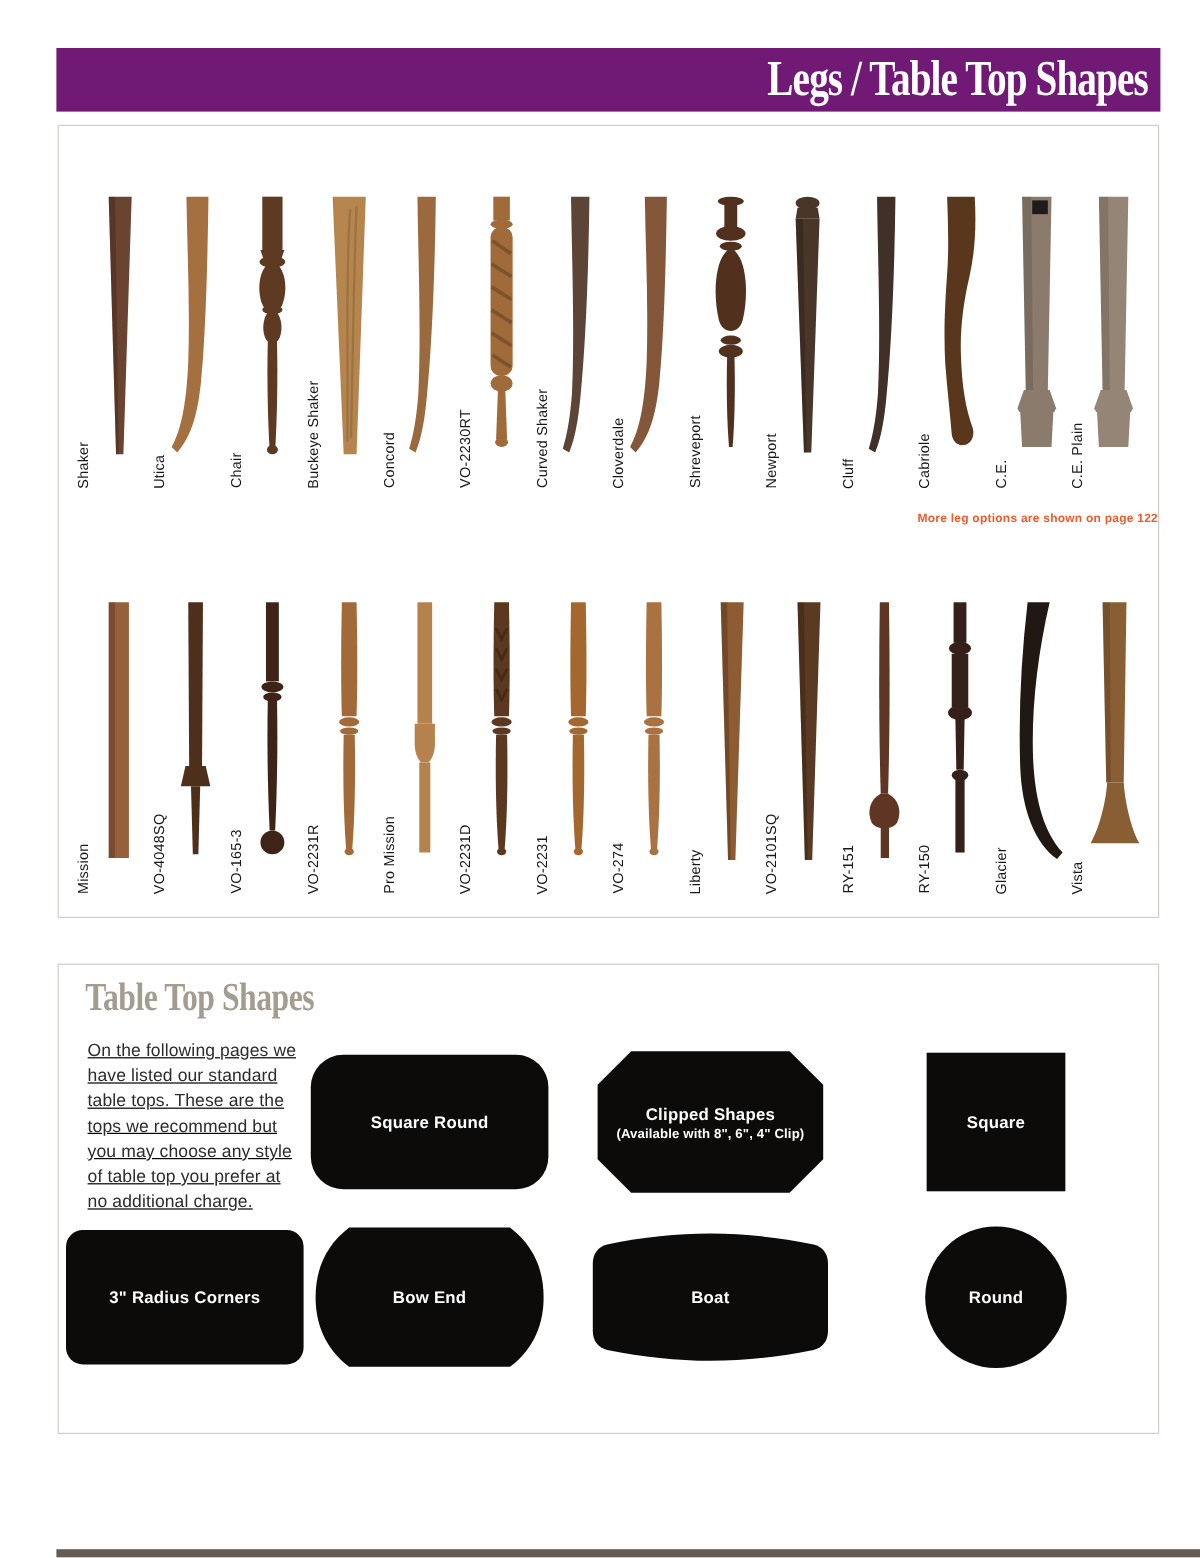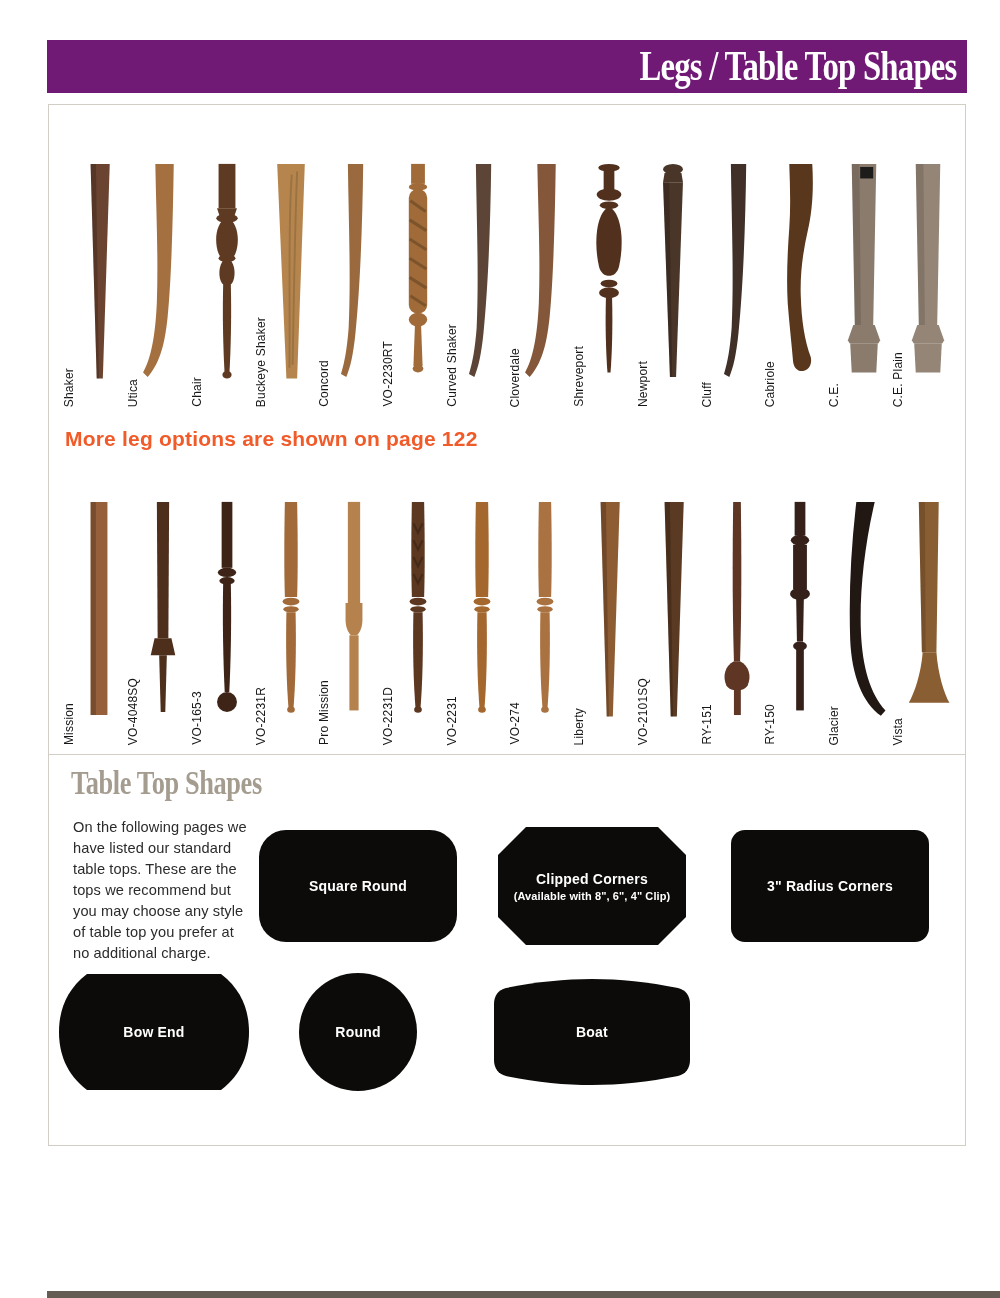--- a/index.html
+++ b/index.html
@@ -8,41 +8,41 @@
 
   
   .header-bar{position:absolute;left:47px;top:40px;width:920px;height:53px;background:#701a75;}
   .header-title{position:absolute;right:10px;top:2px;color:#ffffff;
     font-family:"Liberation Serif",serif;font-weight:700;font-size:42px;line-height:49px;
     transform:scaleX(.78);transform-origin:100% 50%;letter-spacing:-1px;white-space:nowrap;}
 
   
   .panel{position:absolute;left:48px;width:918px;border:1px solid #d2cdc5;background:#fff;box-sizing:border-box;}
   .panel-legs{top:104px;height:661px;}
-  .panel-tops{top:754px;height:392px;}
+  .panel-tops{top:803px;height:392px;}
 
   
   .legs-row{position:absolute;left:12px;right:12px;height:292px;display:flex;}
   .legs-row-1{top:16px;}
   .legs-row-2{top:354px;}
   .leg-cell{flex:1 1 0;display:flex;flex-direction:row;align-items:flex-end;justify-content:center;min-width:0;}
   .leg-label{writing-mode:vertical-rl;transform:rotate(180deg);font-size:12px;color:#171717;
     letter-spacing:.2px;line-height:1;white-space:nowrap;margin:0 1px 6px 0;}
   .leg-svg{display:block;width:46px;height:282px;flex:0 0 auto;}
-  .note{position:absolute;top:322px;left:16px;right:0;text-align:left;
-    color:#f15a29;font-weight:700;font-size:21px;letter-spacing:.2px;}
+  .note{position:absolute;top:322px;left:0;right:0;text-align:right;
+    color:#f15a29;font-weight:700;font-size:10px;letter-spacing:.2px;}
 
   
   .tops-heading{position:absolute;left:22px;top:10px;color:#a59c90;
     font-family:"Liberation Serif",serif;font-weight:700;font-size:33px;
     transform:scaleX(.8);transform-origin:0 50%;letter-spacing:-.5px;white-space:nowrap;}
   .shapes-grid{position:absolute;left:12px;top:58px;display:grid;
     grid-template-columns:186px 222px 246px 230px;grid-auto-rows:146px;}
   .cell{display:flex;align-items:center;justify-content:center;}
-  .cell-intro{align-items:flex-start;justify-content:flex-start;padding:4px 0 0 12px;box-sizing:border-box;}
+  .cell-intro{align-items:flex-start;justify-content:flex-start;padding:4px 0 0 12px;box-sizing:border-box;text-decoration:underline;}
   .intro-text{width:186px;font-size:14.6px;line-height:1.44;color:#2b2b2b;letter-spacing:.1px;}
   .shape{position:relative;}
   .shape svg{display:block;}
   .shape-fill{fill:#0c0b09;}
   .shape-label-box{position:absolute;inset:0;display:flex;flex-direction:column;
     align-items:center;justify-content:center;color:#fff;text-align:left;}
   .shape-label{font-size:14px;font-weight:700;letter-spacing:.2px;}
   .shape-sublabel{font-size:11px;font-weight:700;margin-top:3px;letter-spacing:.1px;}
 
   .footer-bar{position:absolute;left:47px;right:0;bottom:0;height:7px;background:#655d53;}
@@ -373,27 +373,37 @@
           </div>
       </div>
     </div>
 
     <div class="cell">
       <div class="shape">
         <svg width="190" height="120" viewBox="0 0 190 120">
             <path class="shape-fill" d="M29 1 H161 L189 29 V91 L161 119 H29 L1 91 V29 Z"></path>
           </svg>
         <div class="shape-label-box">
-          <span class="shape-label">Clipped Corners</span>
+          <span class="shape-label">Clipped Shapes</span>
           <span class="shape-sublabel">(Available with 8", 6", 4" Clip)</span>
         </div>
       </div>
     </div>
 
 
+    <div class="cell">
+      <div class="shape">
+        <svg width="116" height="116" viewBox="0 0 116 116">
+            <rect class="shape-fill" width="116" height="116"></rect>
+          </svg>
+        <div class="shape-label-box">
+            <span class="shape-label">Square</span>
+          </div>
+      </div>
+    </div>
 
     <div class="cell">
       <div class="shape">
         <svg width="200" height="114" viewBox="0 0 200 114">
             <rect class="shape-fill" x="1" y="1" width="198" height="112" rx="14"></rect>
           </svg>
         <div class="shape-label-box">
             <span class="shape-label">3" Radius Corners</span>
           </div>
       </div>
@@ -405,39 +415,39 @@
             <path class="shape-fill" d="M32 1 H166 C187 17 194 38 194 59 C194 80 187 101 166 117 H32 C11 101 4 80 4 59 C4 38 11 17 32 1 Z"></path>
           </svg>
         <div class="shape-label-box">
             <span class="shape-label">Bow End</span>
           </div>
       </div>
     </div>
 
     <div class="cell">
       <div class="shape">
+        <svg width="200" height="118" viewBox="0 0 200 118">
+            <path class="shape-fill" d="M14 15 C74 3 126 3 186 15 C194 17 198 23 198 31 V87 C198 95 194 101 186 103 C126 115 74 115 14 103 C6 101 2 95 2 87 V31 C2 23 6 17 14 15 Z"></path>
+          </svg>
+        <div class="shape-label-box">
+            <span class="shape-label">Boat</span>
+          </div>
+      </div>
+    </div>
+
+    <div class="cell">
+      <div class="shape">
         <svg width="120" height="120" viewBox="0 0 120 120">
             <circle class="shape-fill" cx="60" cy="60" r="59"></circle>
           </svg>
         <div class="shape-label-box">
             <span class="shape-label">Round</span>
           </div>
       </div>
     </div>
 
-    <div class="cell">
-      <div class="shape">
-        <svg width="200" height="118" viewBox="0 0 200 118">
-            <path class="shape-fill" d="M14 15 C74 3 126 3 186 15 C194 17 198 23 198 31 V87 C198 95 194 101 186 103 C126 115 74 115 14 103 C6 101 2 95 2 87 V31 C2 23 6 17 14 15 Z"></path>
-          </svg>
-        <div class="shape-label-box">
-            <span class="shape-label">Boat</span>
-          </div>
-      </div>
-    </div>
-
 
 
 
   </div>
 </div>
 
 <div class="footer-bar"></div>
 
 </body></html>

